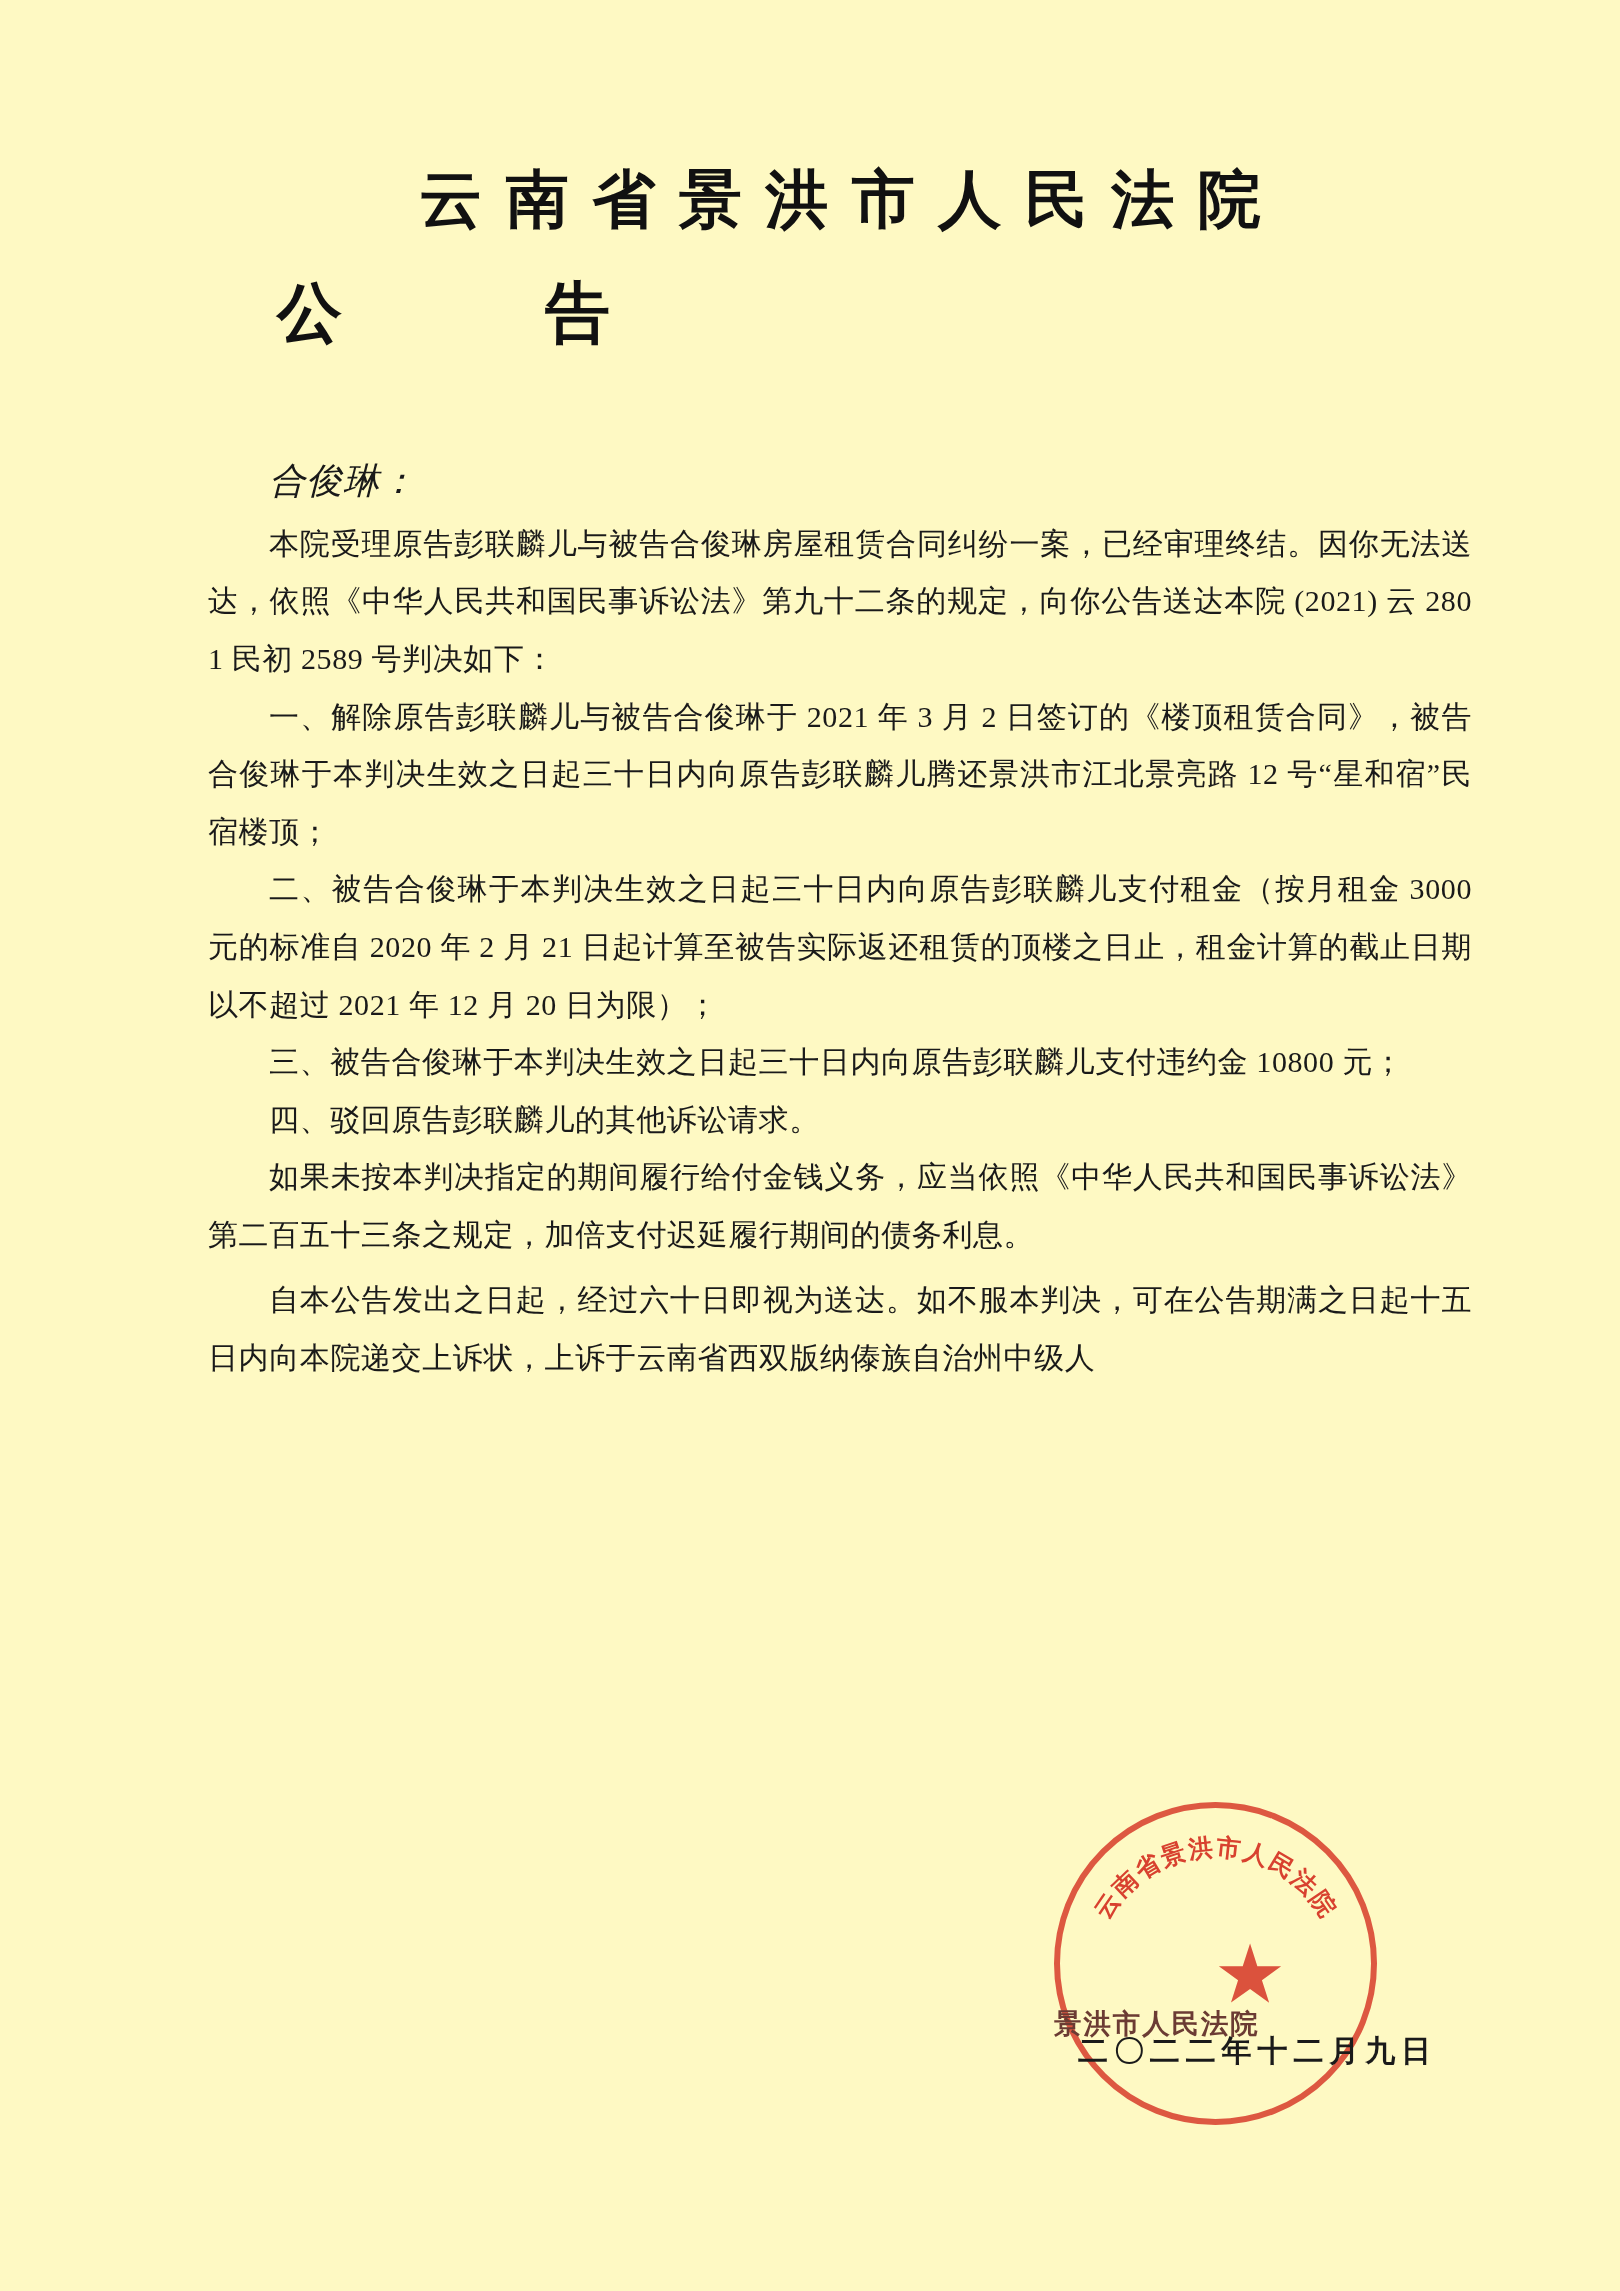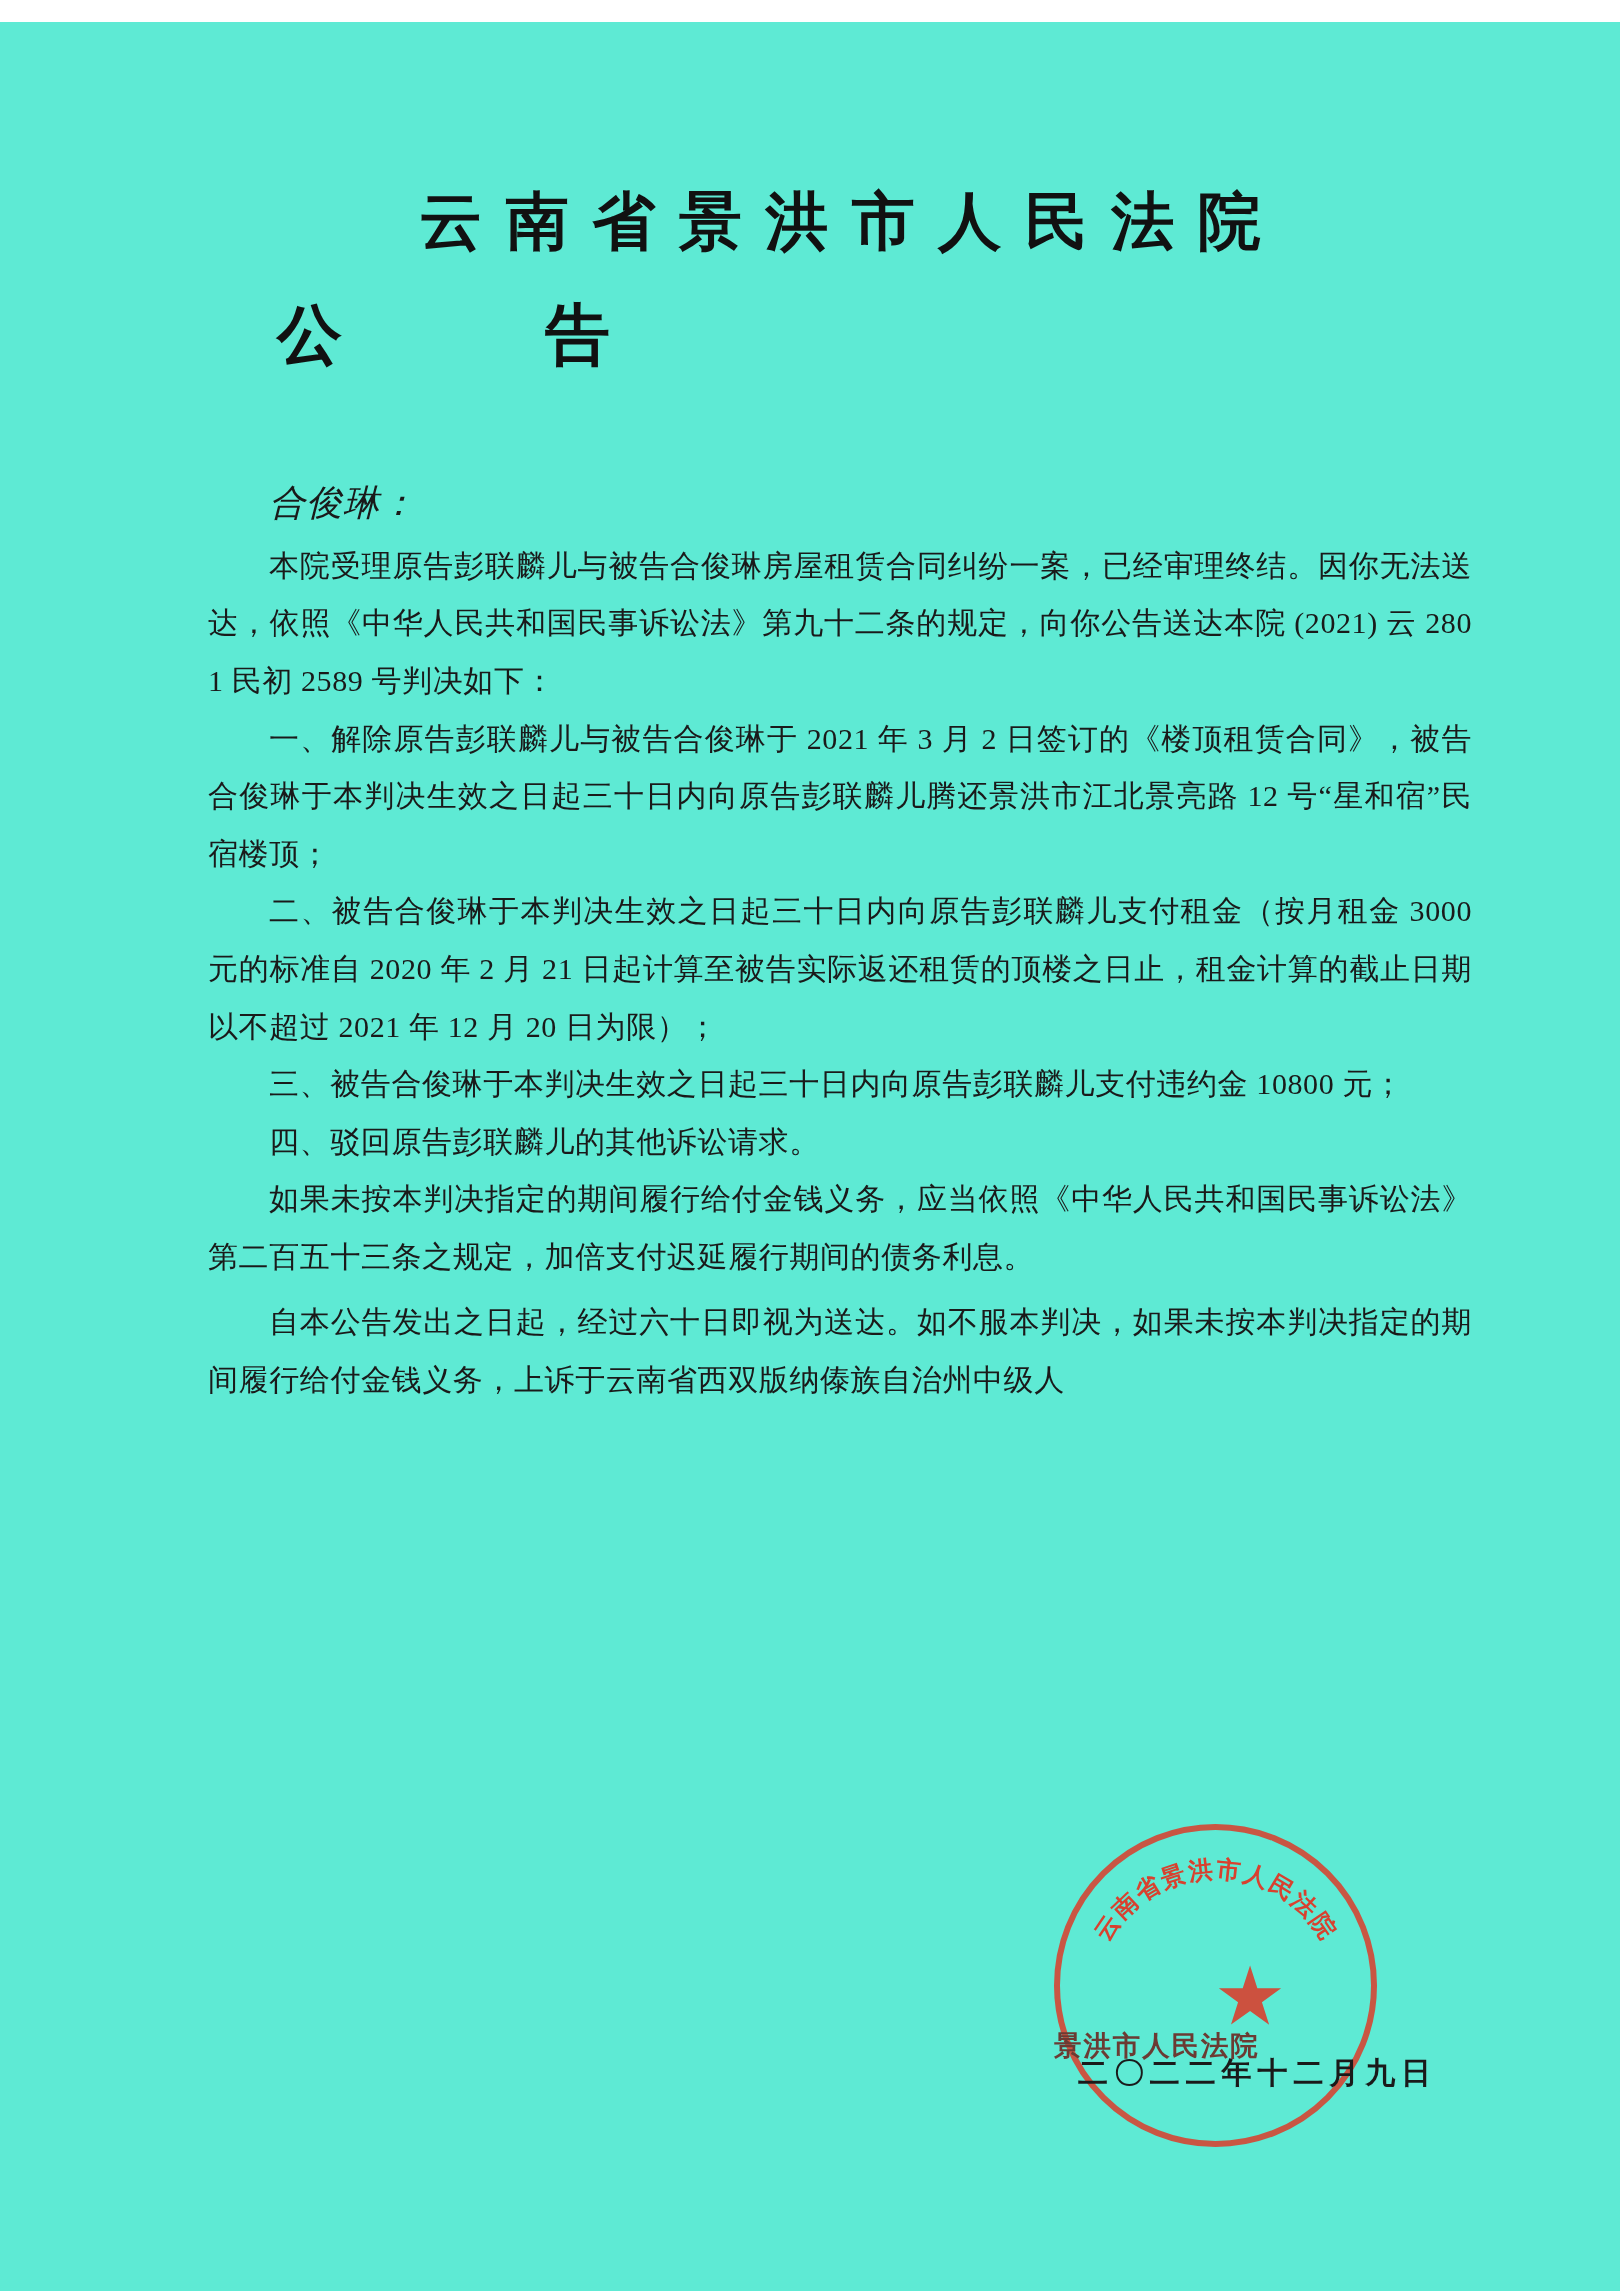--- a/index.html
+++ b/index.html
@@ -11,22 +11,21 @@
     width: 1620px;
     height: 2292px;
     position: relative;
     font-family: "Liberation Serif", "DejaVu Serif", serif;
     color: #1a1a1a;
     overflow: hidden;
   }
   .page {
     position: absolute;
     inset: 0;
-    background: #5eead4;
-    margin-top: 22px;
+    background: #fef9c3;
   }
   .doc-body {
     position: absolute;
     left: 208px;
     top: 118px;
     width: 1264px;
   }
   .court-title {
     font-family: "Liberation Serif", "DejaVu Serif", serif;
     font-size: 63px;
@@ -148,21 +147,21 @@
     <div class="doc-kind">公　告</div>
 
     <div class="recipient">合俊琳：</div>
 
     <p class="para">本院受理原告彭联麟儿与被告合俊琳房屋租赁合同纠纷一案，已经审理终结。因你无法送达，依照《中华人民共和国民事诉讼法》第九十二条的规定，向你公告送达本院 (2021) 云 2801 民初 2589 号判决如下：</p>
     <p class="para">一、解除原告彭联麟儿与被告合俊琳于 2021 年 3 月 2 日签订的《楼顶租赁合同》，被告合俊琳于本判决生效之日起三十日内向原告彭联麟儿腾还景洪市江北景亮路 12 号“星和宿”民宿楼顶；</p>
     <p class="para">二、被告合俊琳于本判决生效之日起三十日内向原告彭联麟儿支付租金（按月租金 3000 元的标准自 2020 年 2 月 21 日起计算至被告实际返还租赁的顶楼之日止，租金计算的截止日期以不超过 2021 年 12 月 20 日为限）；</p>
     <p class="para">三、被告合俊琳于本判决生效之日起三十日内向原告彭联麟儿支付违约金 10800 元；</p>
     <p class="para">四、驳回原告彭联麟儿的其他诉讼请求。</p>
     <p class="para">如果未按本判决指定的期间履行给付金钱义务，应当依照《中华人民共和国民事诉讼法》第二百五十三条之规定，加倍支付迟延履行期间的债务利息。</p>
-    <p class="para loose">自本公告发出之日起，经过六十日即视为送达。如不服本判决，如果未按本判决指定的期间履行给付金钱义务，上诉于云南省西双版纳傣族自治州中级人</p>
+    <p class="para loose">自本公告发出之日起，经过六十日即视为送达。如不服本判决，可在公告期满之日起十五日内向本院递交上诉状，上诉于云南省西双版纳傣族自治州中级人</p>
 
   </div>
 
   <div class="seal-wrap">
     <div class="seal"></div>
     <div class="seal-inner">
       <svg class="seal-arc" viewBox="0 0 330 330">
         <defs>
           <path id="arcpath" d="M 40,180 A 125,125 0 0 1 290,180"></path>
         </defs>

